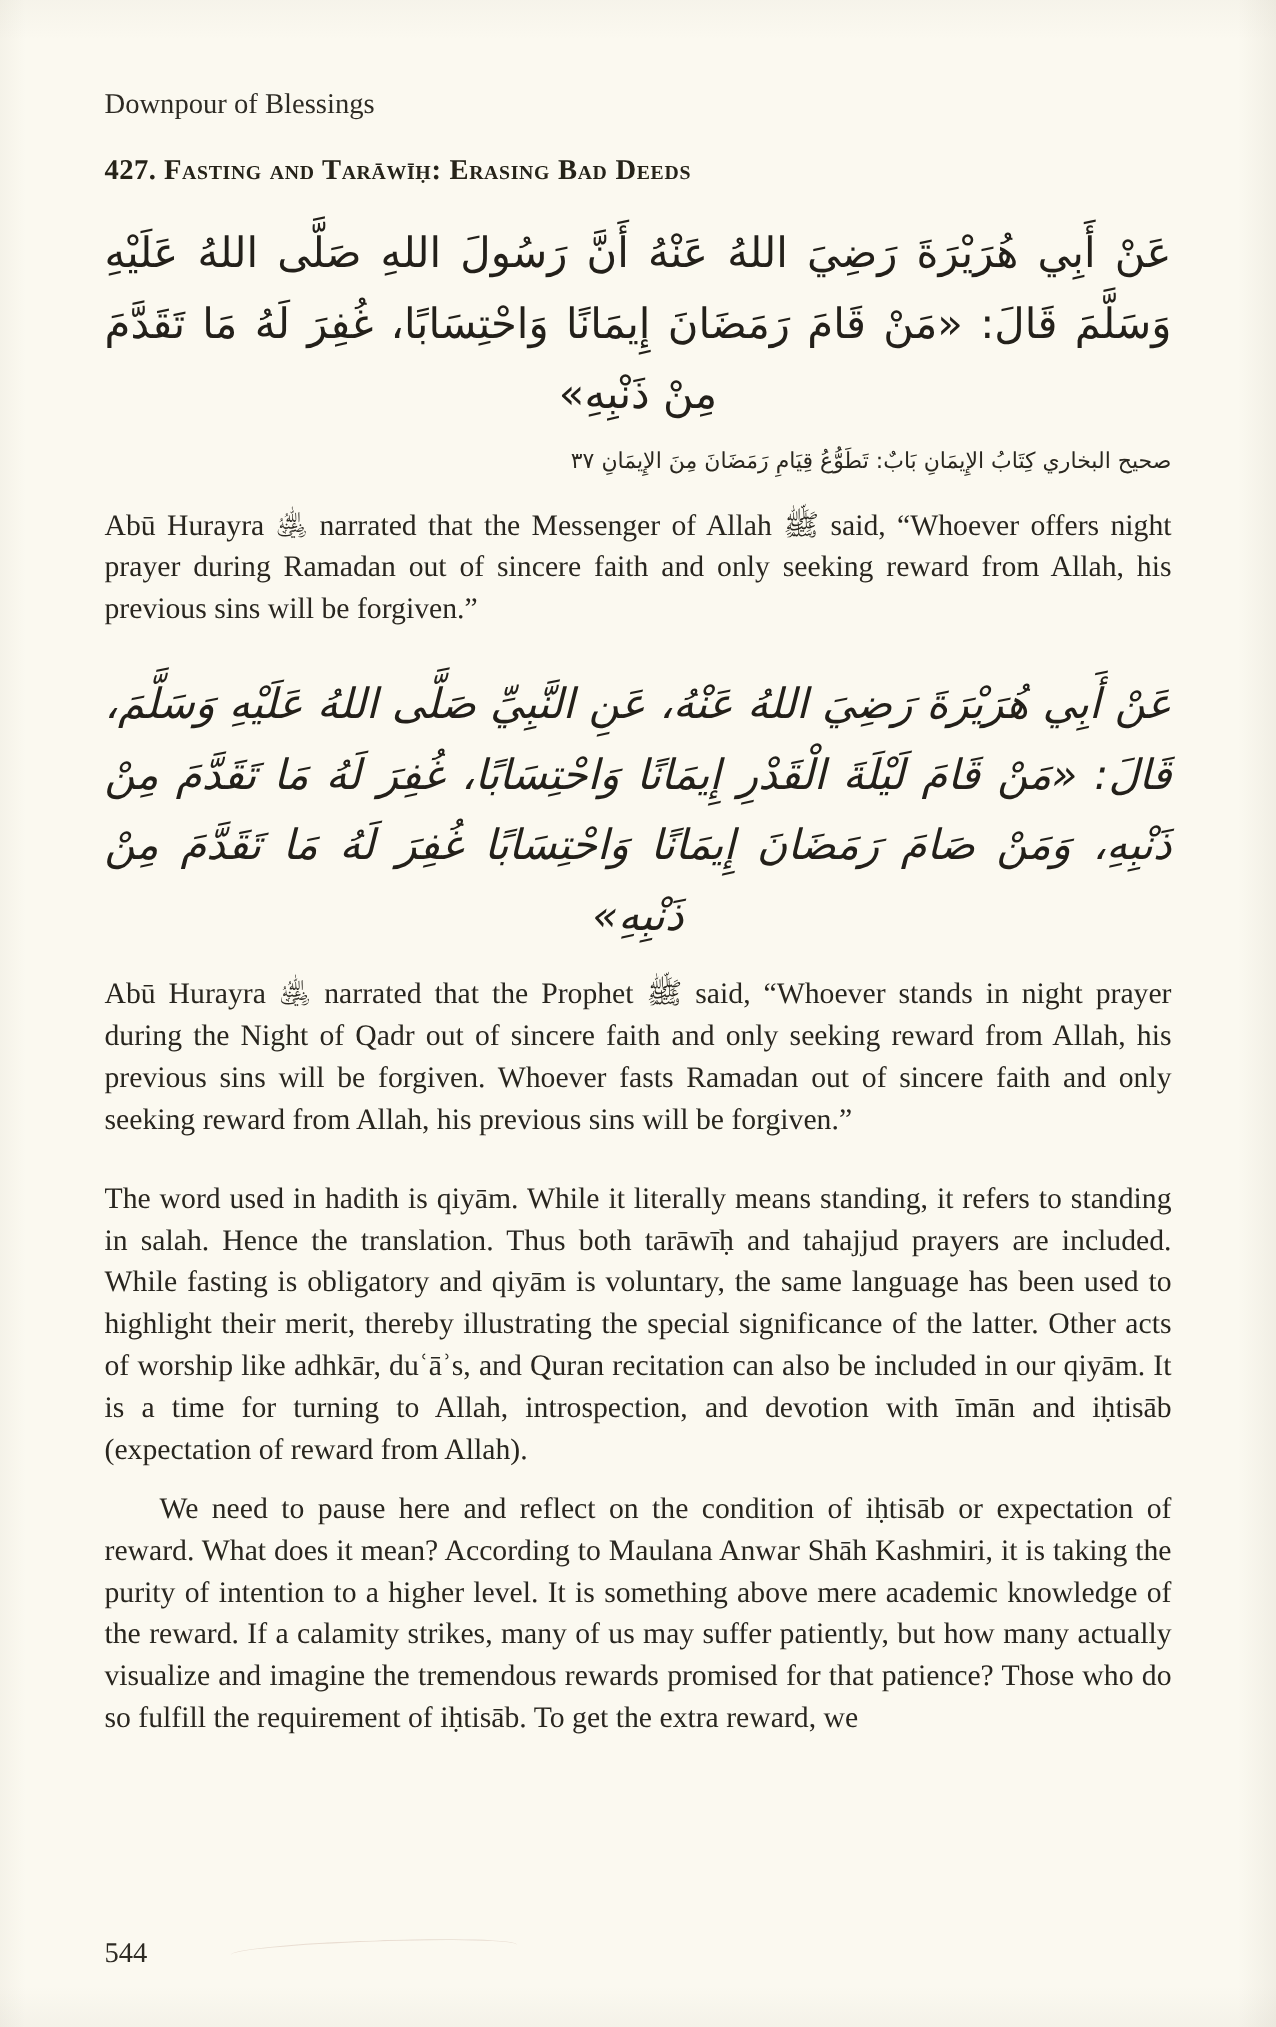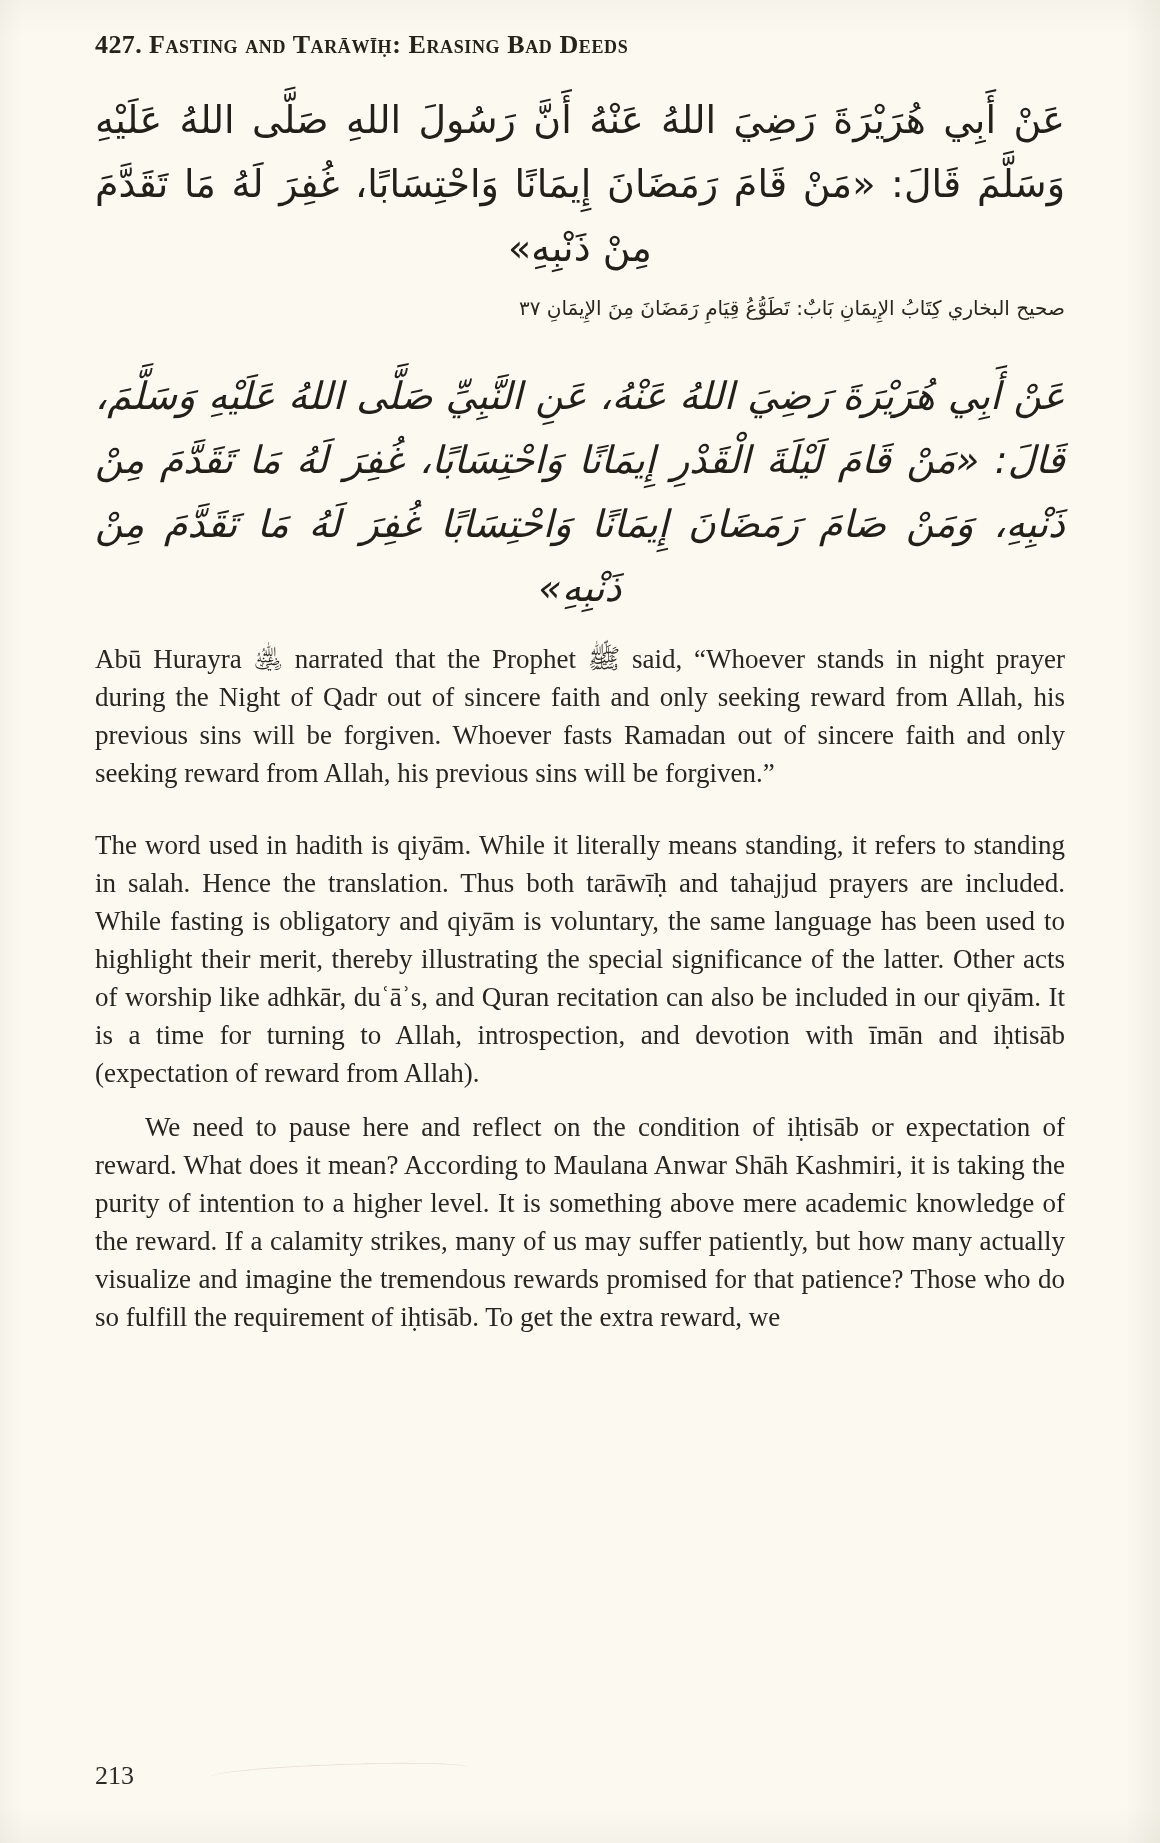--- a/index.html
+++ b/index.html
@@ -78,34 +78,36 @@
     border-top:1px solid rgba(180,140,120,0.25);
     border-radius:50%;
     transform:rotate(-2deg);
   }
 </style>
 </head>
 <body>
 
 <div class="page">
 
+  <div class="running-header">Downpour of Blessings</div>
 
   <h1 class="section-heading"><span>427.</span>&nbsp;<span class="sc">Fasting and Tarāwīḥ: Erasing Bad Deeds</span></h1>
 
   <div class="arabic" dir="rtl" lang="ar">عَنْ أَبِي هُرَيْرَةَ رَضِيَ اللهُ عَنْهُ أَنَّ رَسُولَ اللهِ صَلَّى اللهُ عَلَيْهِ وَسَلَّمَ قَالَ: «مَنْ قَامَ رَمَضَانَ إِيمَانًا وَاحْتِسَابًا، غُفِرَ لَهُ مَا تَقَدَّمَ مِنْ ذَنْبِهِ»</div>
 
   <div class="arabic-source" dir="rtl" lang="ar">صحيح البخاري كِتَابُ الإِيمَانِ بَابٌ: تَطَوُّعُ قِيَامِ رَمَضَانَ مِنَ الإِيمَانِ ٣٧</div>
 
+  <p class="body-text">Abū Hurayra ﵁ narrated that the Messenger of Allah ﷺ said, “Whoever offers night prayer during Ramadan out of sincere faith and only seeking reward from Allah, his previous sins will be forgiven.”</p>
 
   <div class="arabic" style="margin-top:36px;font-style:italic;" dir="rtl" lang="ar">عَنْ أَبِي هُرَيْرَةَ رَضِيَ اللهُ عَنْهُ، عَنِ النَّبِيِّ صَلَّى اللهُ عَلَيْهِ وَسَلَّمَ، قَالَ: «مَنْ قَامَ لَيْلَةَ الْقَدْرِ إِيمَانًا وَاحْتِسَابًا، غُفِرَ لَهُ مَا تَقَدَّمَ مِنْ ذَنْبِهِ، وَمَنْ صَامَ رَمَضَانَ إِيمَانًا وَاحْتِسَابًا غُفِرَ لَهُ مَا تَقَدَّمَ مِنْ ذَنْبِهِ»</div>
 
 
   <p class="body-text">Abū Hurayra ﵁ narrated that the Prophet ﷺ said, “Whoever stands in night prayer during the Night of Qadr out of sincere faith and only seeking reward from Allah, his previous sins will be forgiven. Whoever fasts Ramadan out of sincere faith and only seeking reward from Allah, his previous sins will be forgiven.”</p>
 
   <p class="body-text gap">The word used in hadith is qiyām. While it literally means standing, it refers to standing in salah. Hence the translation. Thus both tarāwīḥ and tahajjud prayers are included. While fasting is obligatory and qiyām is voluntary, the same language has been used to highlight their merit, thereby illustrating the special significance of the latter. Other acts of worship like adhkār, duʿāʾs, and Quran recitation can also be included in our qiyām. It is a time for turning to Allah, introspection, and devotion with īmān and iḥtisāb (expectation of reward from Allah).</p>
 
   <p class="body-text commentary-2">We need to pause here and reflect on the condition of iḥtisāb or expectation of reward. What does it mean? According to Maulana Anwar Shāh Kashmiri, it is taking the purity of intention to a higher level. It is something above mere academic knowledge of the reward. If a calamity strikes, many of us may suffer patiently, but how many actually visualize and imagine the tremendous rewards promised for that patience? Those who do so fulfill the requirement of iḥtisāb. To get the extra reward, we</p>
 
   <div class="scratch"></div>
 
-  <div class="page-number">213</div>
+  <div class="page-number">544</div>
 
 </div>
 
 </body></html>

